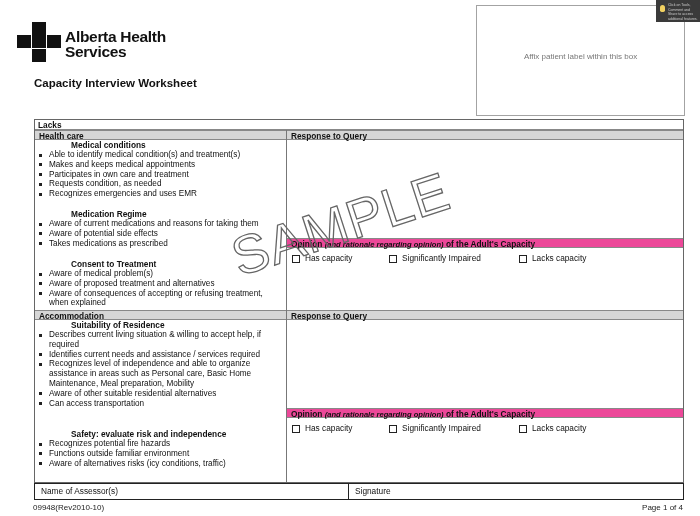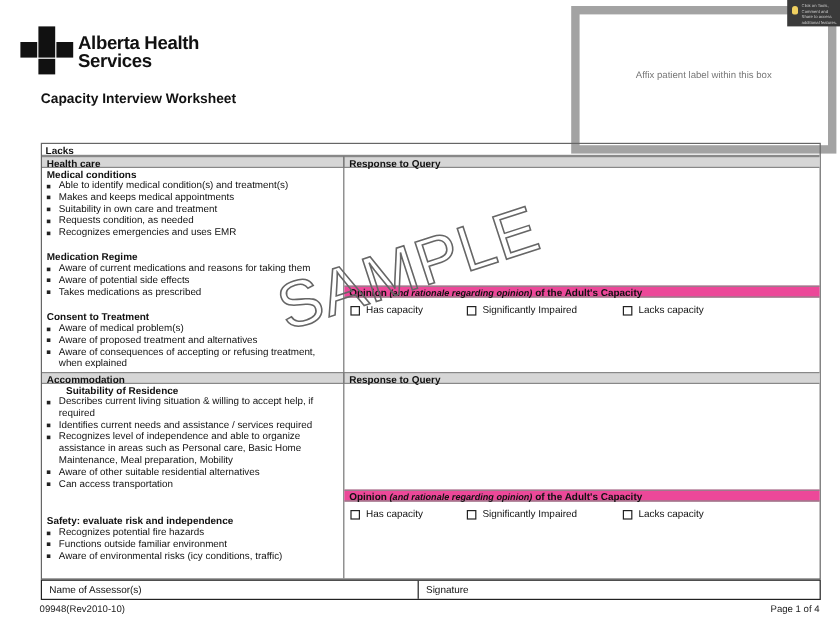--- a/index.html
+++ b/index.html
@@ -1,30 +1,30 @@
 <!DOCTYPE html>
 <html><head>
 <meta charset="utf-8">
 <style>
   html,body{margin:0;padding:0;}
   body{width:700px;height:516px;background:#ffffff;position:relative;overflow:hidden;font-family:"Liberation Sans",sans-serif;color:#111;}
   .logo{position:absolute;left:17px;top:22px;width:44px;height:40px;}
   .logo div{position:absolute;background:#111;}
   .brand{position:absolute;left:65px;top:29px;font-family:"Liberation Sans",sans-serif;font-weight:bold;font-size:15.5px;line-height:15px;letter-spacing:-0.3px;color:#111;}
   .title{position:absolute;left:34px;top:77px;font-weight:bold;font-size:11.5px;color:#111;}
-  .label-box{position:absolute;left:476px;top:5px;width:207px;height:109px;border:7px solid #a3a3a3;}
+  .label-box{position:absolute;left:476px;top:5px;width:207px;height:109px;border:1px solid #a3a3a3;}
   .label-box span{position:absolute;left:0;right:0;top:46px;text-align:center;font-size:8px;color:#777;}
   .tooltip{position:absolute;left:656px;top:0;width:44px;height:22px;background:#3a3a3a;}
   .tooltip .bulb{position:absolute;left:4px;top:5px;width:5px;height:7px;border-radius:3px 3px 2px 2px;background:#f0d060;}
   .tooltip .txt{position:absolute;left:12px;top:3px;font-size:3.5px;line-height:4.5px;color:#ccc;width:31px;overflow:hidden;}
   .sheet{position:absolute;left:34px;top:119px;width:650px;height:364px;border:1px solid #666;box-sizing:border-box;}
   .row-domain{position:absolute;left:0;top:0;width:100%;height:10px;font-weight:bold;font-size:8.3px;line-height:10px;padding-left:3px;box-sizing:border-box;border-bottom:1px solid #888;}
   .hdr{position:absolute;height:10px;background:#d6d6d6;font-weight:bold;font-size:8.3px;line-height:10px;padding-left:4px;box-sizing:border-box;border-bottom:1px solid #888;border-top:1px solid #888;}
   .vline{position:absolute;width:1px;background:#777;}
-  .sec-title{position:absolute;font-weight:bold;font-size:8.3px;line-height:10px;}
+  .sec-title{position:absolute;font-weight:bold;font-size:8.3px;line-height:10px;margin-left:32px;}
   ul.bl{position:absolute;margin:0;padding:0;list-style:none;font-size:8.2px;line-height:9.8px;}
   ul.bl li{position:relative;padding-left:14px;}
   ul.bl li:before{content:"";position:absolute;left:4px;top:3.5px;width:3px;height:3px;background:#222;}
   .opinion{position:absolute;height:10px;background:#ec4899;font-size:8.3px;line-height:10px;padding-left:4px;box-sizing:border-box;border-top:1px solid #888;border-bottom:1px solid #888;font-weight:bold;}
   .opinion i{font-weight:bold;font-style:italic;font-size:7.6px;}
   .cb{position:absolute;font-size:8.3px;line-height:10px;display:flex;align-items:flex-end;}
   .cb .box{width:6px;height:6px;border:1px solid #222;margin-right:5px;background:#fff;}
   .sample{position:absolute;left:243px;top:226px;font-size:54px;font-weight:normal;color:transparent;-webkit-text-stroke:1.3px #666;transform:rotate(-18deg);transform-origin:left bottom;letter-spacing:1px;font-family:"Liberation Sans",sans-serif;pointer-events:none;}
   .sign{position:absolute;left:34px;top:483px;width:650px;height:17px;border:1.5px solid #222;box-sizing:border-box;}
   .sign .f{position:absolute;top:0;height:100%;font-size:8.3px;line-height:14px;padding-left:6px;}
@@ -61,21 +61,21 @@
   <div class="row-domain">Lacks</div>
 
   <div class="hdr" style="left:0;top:10px;width:251px;">Health care</div>
   <div class="hdr" style="left:251px;top:10px;width:397px;border-left:1px solid #888;">Response to Query</div>
   <div class="vline" style="left:251px;top:10px;height:180px;"></div>
 
   <div class="sec-title" style="left:4px;top:20px;">Medical conditions</div>
   <ul class="bl" style="left:0;top:30px;width:250px;">
     <li>Able to identify medical condition(s) and treatment(s)</li>
     <li>Makes and keeps medical appointments</li>
-    <li>Suitability in own care and treatment</li>
+    <li>Participates in own care and treatment</li>
     <li>Requests condition, as needed</li>
     <li>Recognizes emergencies and uses EMR</li>
   </ul>
 
   <div class="sec-title" style="left:4px;top:89px;">Medication Regime</div>
   <ul class="bl" style="left:0;top:99px;width:250px;">
     <li>Aware of current medications and reasons for taking them</li>
     <li>Aware of potential side effects</li>
     <li>Takes medications as  prescribed</li>
   </ul>
@@ -101,34 +101,34 @@
   <div class="cb" style="left:484px;top:133px;">
       <span class="box"></span>
       <span>Lacks capacity</span>
     </div>
   <div style="position:absolute;left:252px;top:143px;width:396px;height:47px;"></div>
 
   <div class="hdr" style="left:0;top:190px;width:251px;">Accommodation</div>
   <div class="hdr" style="left:251px;top:190px;width:397px;border-left:1px solid #888;">Response to Query</div>
   <div class="vline" style="left:251px;top:190px;height:172px;"></div>
 
-  <div class="sec-title" style="left:20px;top:200px;">Suitability of Residence</div>
+  <div class="sec-title" style="left:4px;top:200px;">Suitability of Residence</div>
   <ul class="bl" style="left:0;top:210px;width:232px;">
     <li>Describes current living situation &amp; willing to accept help, if required</li>
     <li>Identifies current needs and assistance / services required</li>
     <li>Recognizes level of independence and able to organize assistance in areas such as Personal care, Basic Home Maintenance, Meal preparation, Mobility</li>
     <li>Aware of other suitable residential alternatives</li>
     <li>Can access transportation</li>
   </ul>
 
   <div class="sec-title" style="left:4px;top:309px;">Safety: evaluate risk and independence</div>
   <ul class="bl" style="left:0;top:319px;width:250px;">
     <li>Recognizes potential fire hazards</li>
     <li>Functions outside familiar environment</li>
-    <li>Aware of environmental risks (icy conditions, traffic)</li>
+    <li>Aware of alternatives risks (icy conditions, traffic)</li>
   </ul>
 
   <div style="position:absolute;left:252px;top:200px;width:396px;height:88px;"></div>
 
   <div class="opinion" style="left:252px;top:288px;width:396px;"><span>Opinion </span><i>(and rationale regarding opinion)</i><span> of the  Adult's Capacity</span></div>
   <div class="cb" style="left:257px;top:303px;">
       <span class="box"></span>
       <span>Has capacity</span>
     </div>
   <div class="cb" style="left:354px;top:303px;">

